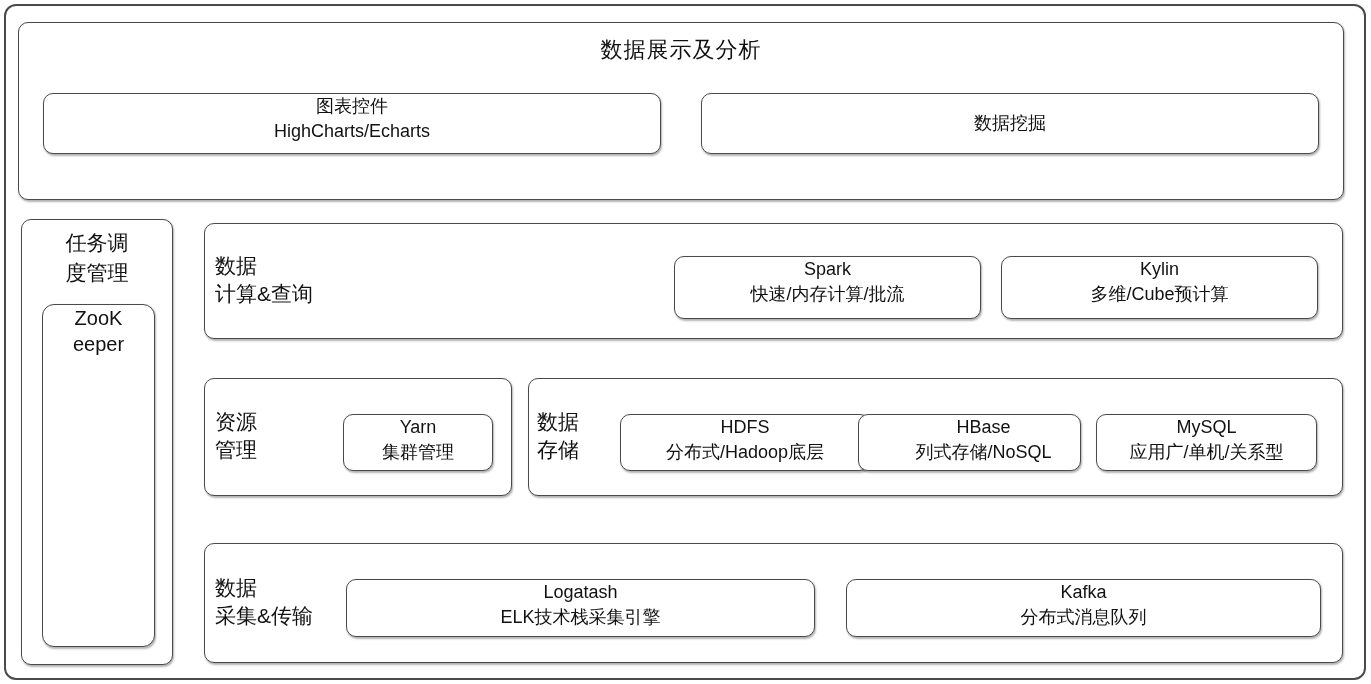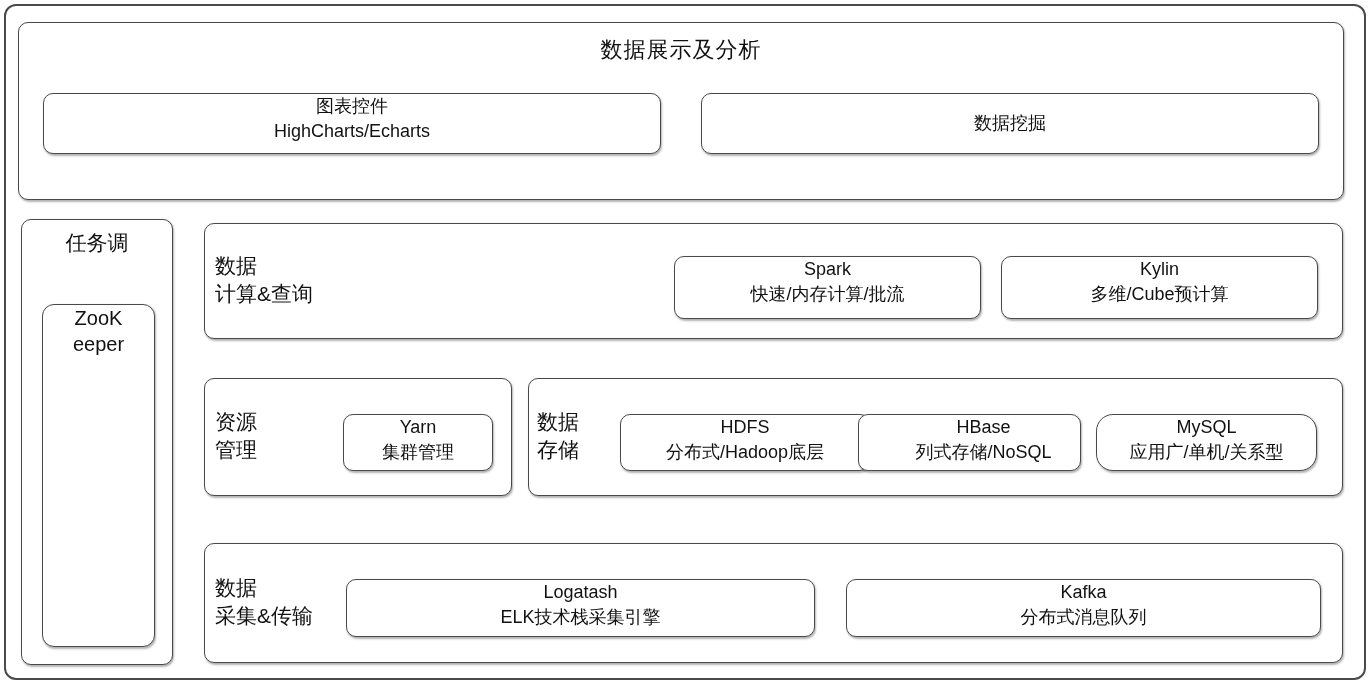--- a/index.html
+++ b/index.html
@@ -33,21 +33,21 @@
   .storage-row .row-label{left:8px;}
 
   .hive-box{left:138px;top:32px;width:307px;height:63px;}
   .spark-box{left:469px;top:32px;width:307px;height:63px;}
   .kylin-box{left:796px;top:32px;width:317px;height:63px;}
 
   .yarn-box{left:138px;top:35px;width:150px;height:57px;}
 
   .hdfs-box{left:91px;top:35px;width:250px;height:57px;}
   .hbase-box{left:329px;top:35px;width:223px;height:57px;padding-left:28px;}
-  .mysql-box{left:567px;top:35px;width:221px;height:57px;border-radius:17px;}
+  .mysql-box{left:567px;top:35px;width:221px;height:57px;}
 
   .logatash-box{left:141px;top:35px;width:469px;height:58px;}
   .kafka-box{left:641px;top:35px;width:475px;height:58px;}
 
   .single-line{justify-content:center;}
 </style>
 </head>
 <body>
 
 <div class="canvas">
@@ -61,20 +61,21 @@
       <div>HighCharts/Echarts</div>
     </div>
     <div class="frame shadowed tech-box single-line mining-box">
       <div>数据挖掘</div>
     </div>
   </div>
 
   <div class="frame shadowed scheduler">
     <div class="scheduler-title">
       <div>任务调</div>
+      <div>度管理</div>
     </div>
     <div class="frame shadowed tech-box zk-box">
       <div>ZooK</div>
       <div>eeper</div>
     </div>
   </div>
 
   <div class="frame shadowed compute-row">
     <div class="row-label">
       <div>数据</div>

